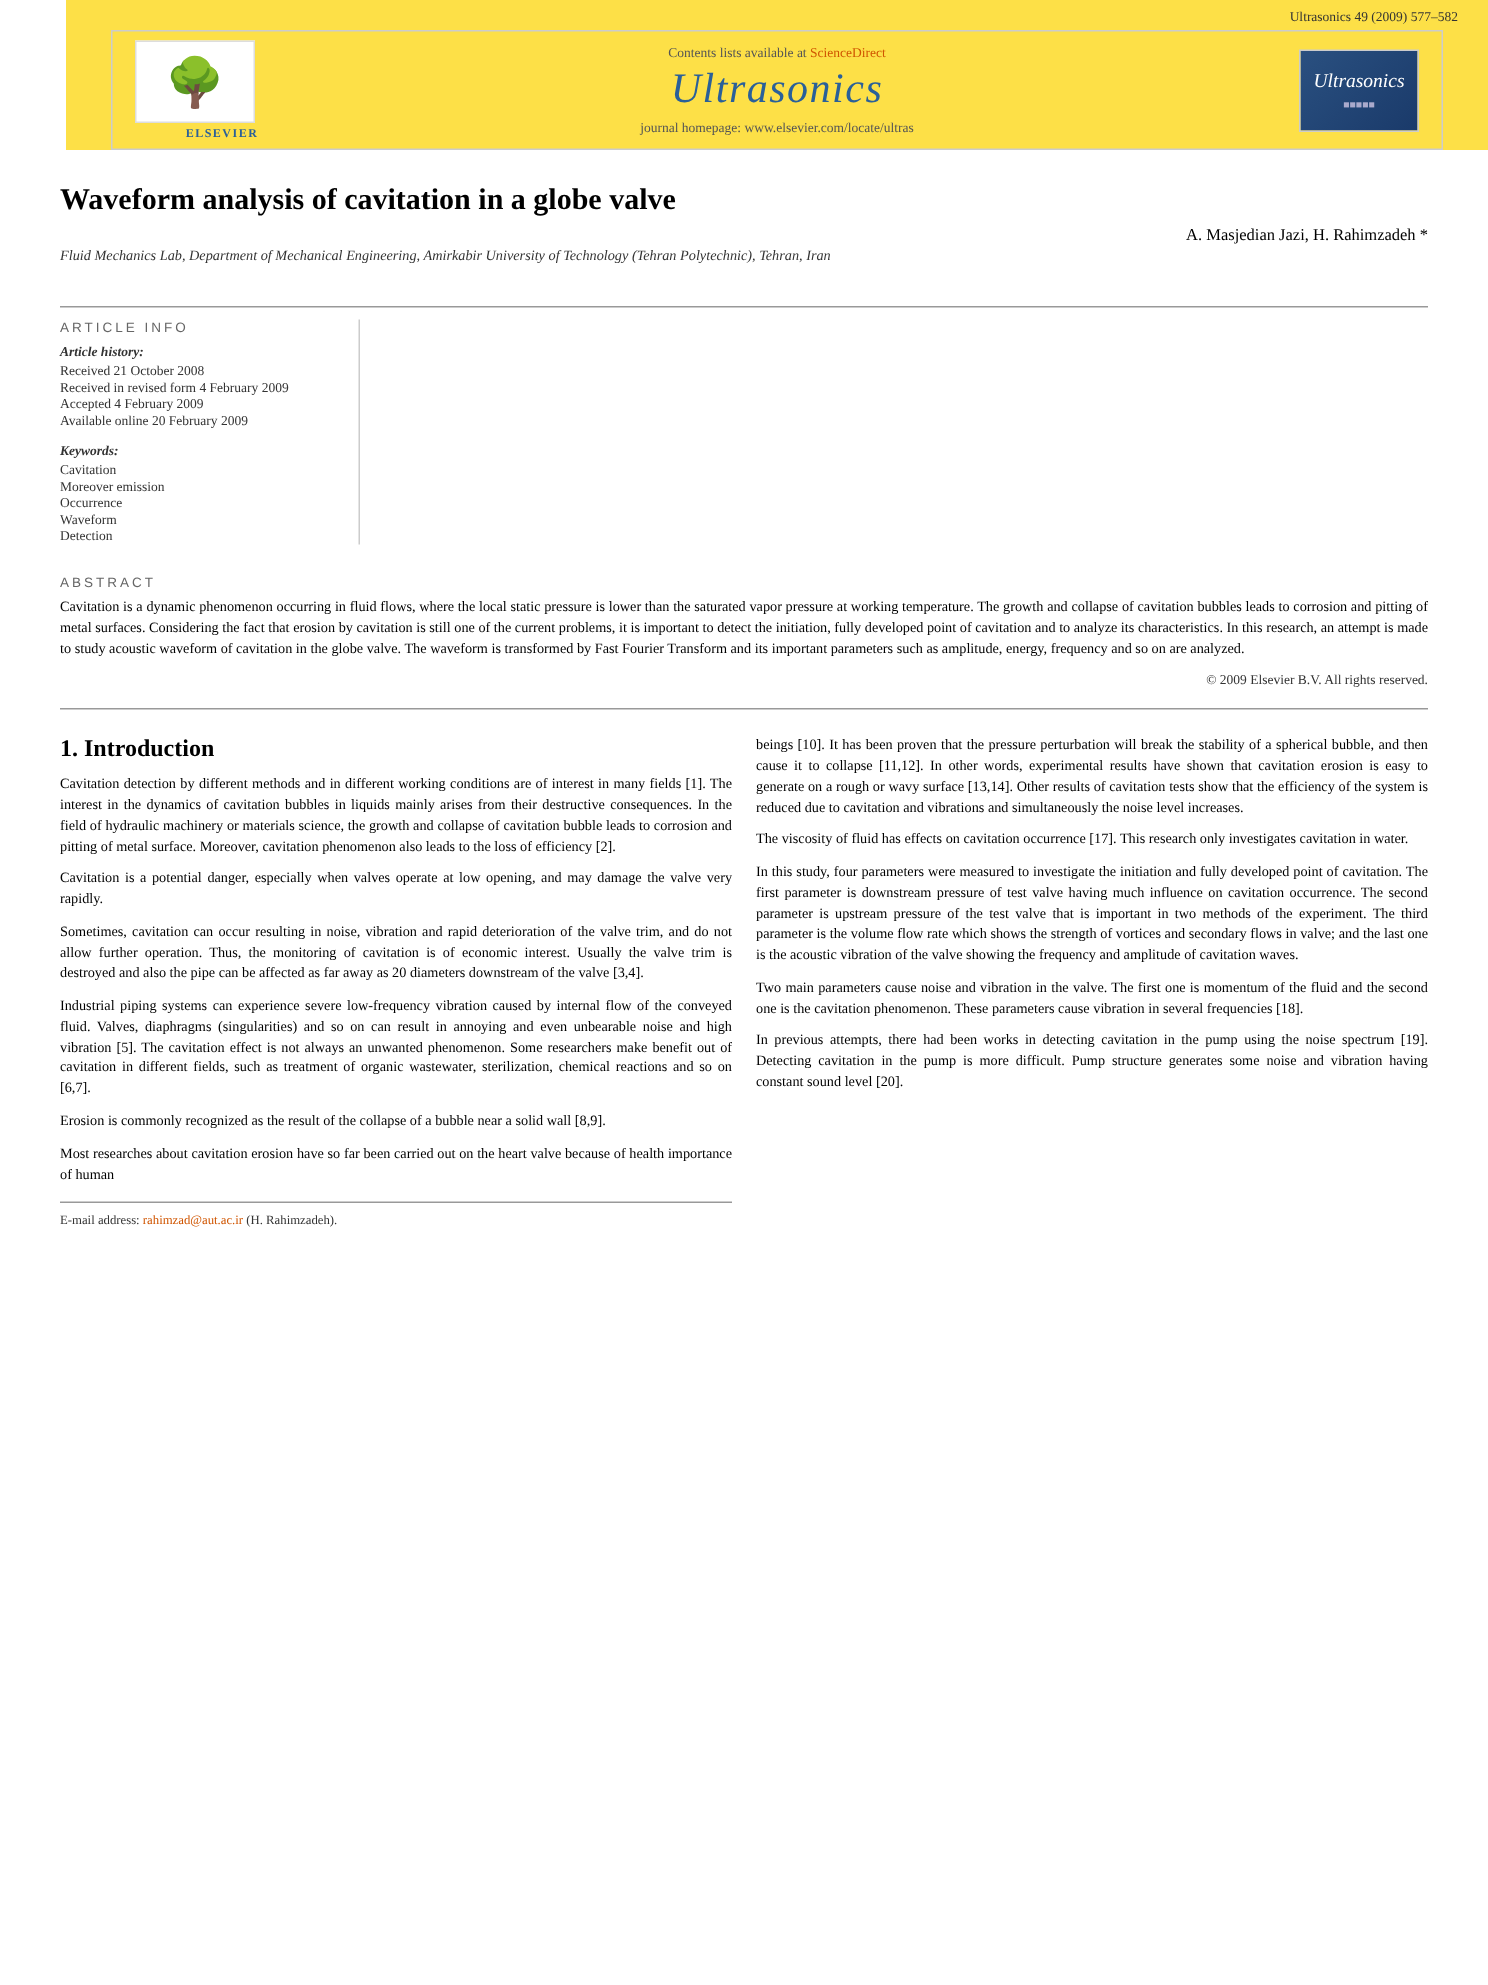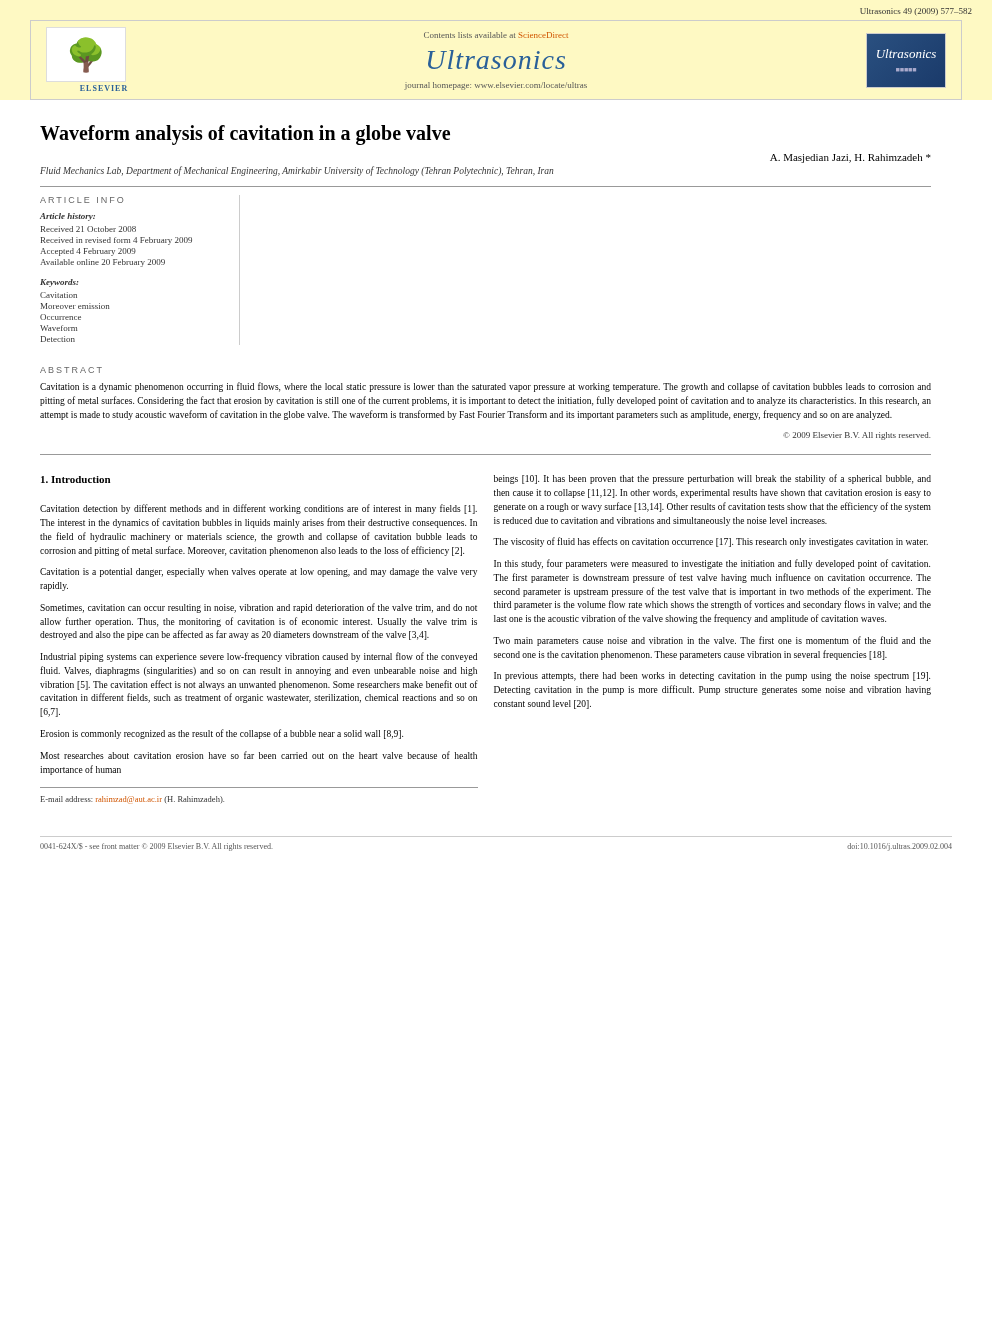--- a/index.html
+++ b/index.html
@@ -13,22 +13,23 @@
     }
 
     .page-wrapper {
       width: 992px;
       background: #fff;
       padding: 0;
     }
 
     
     .journal-header {
-      background: #fef9c3;
+      background: #fde047;
       padding: 6px 20px 0 20px;
+      margin-left: 44px;
     }
 
     .journal-meta-top {
       text-align: right;
       font-size: 9px;
       color: #333;
       margin-bottom: 4px;
     }
 
     .journal-banner {
@@ -119,21 +120,21 @@
     .ultrasonics-logo-text {
       color: #fff;
       font-size: 10px;
       font-style: italic;
       text-align: center;
       font-family: "Times New Roman", serif;
     }
 
     
     .article-content {
-      padding: 12px 61px 20px 40px;
+      padding: 12px 40px 20px 40px;
     }
 
     .article-title {
       font-size: 20px;
       font-weight: bold;
       color: #000;
       margin-bottom: 6px;
       margin-top: 10px;
       font-family: "Times New Roman", serif;
     }
@@ -142,21 +143,21 @@
       font-size: 11px;
       margin-bottom: 3px;
       color: #000;
       text-align: right;
     }
 
     .article-affiliation {
       font-size: 9.5px;
       font-style: italic;
       color: #333;
-      margin-bottom: 10px;
+      margin-bottom: 28px;
     }
 
     .divider-line {
       border: none;
       border-top: 1px solid #999;
       margin: 8px 0;
     }
 
     
     .two-column-section {
@@ -229,23 +230,23 @@
       display: flex;
       gap: 16px;
       margin-top: 18px;
     }
 
     .body-col {
       flex: 1;
     }
 
     .section-heading {
-      font-size: 11px;
+      font-size: 16px;
       font-weight: bold;
-      margin-bottom: 18px;
+      margin-bottom: 8px;
       color: #000;
     }
 
     .body-text {
       font-size: 9.5px;
       line-height: 1.45;
       text-align: justify;
       color: #000;
       margin-bottom: 8px;
     }
@@ -391,18 +392,14 @@
 
         <p class="body-text">Two main parameters cause noise and vibration in the valve. The first one is momentum of the fluid and the second one is the cavitation phenomenon. These parameters cause vibration in several frequencies [18].</p>
 
         <p class="body-text">In previous attempts, there had been works in detecting cavitation in the pump using the noise spectrum [19]. Detecting cavitation in the pump is more difficult. Pump structure generates some noise and vibration having constant sound level [20].</p>
       </div>
 
     </div>
 
   </div>
 
-  <div class="footer-bottom">
-    <span>0041-624X/$ - see front matter © 2009 Elsevier B.V. All rights reserved.</span>
-    <span>doi:10.1016/j.ultras.2009.02.004</span>
-  </div>
 
 </div>
 
 </body></html>

